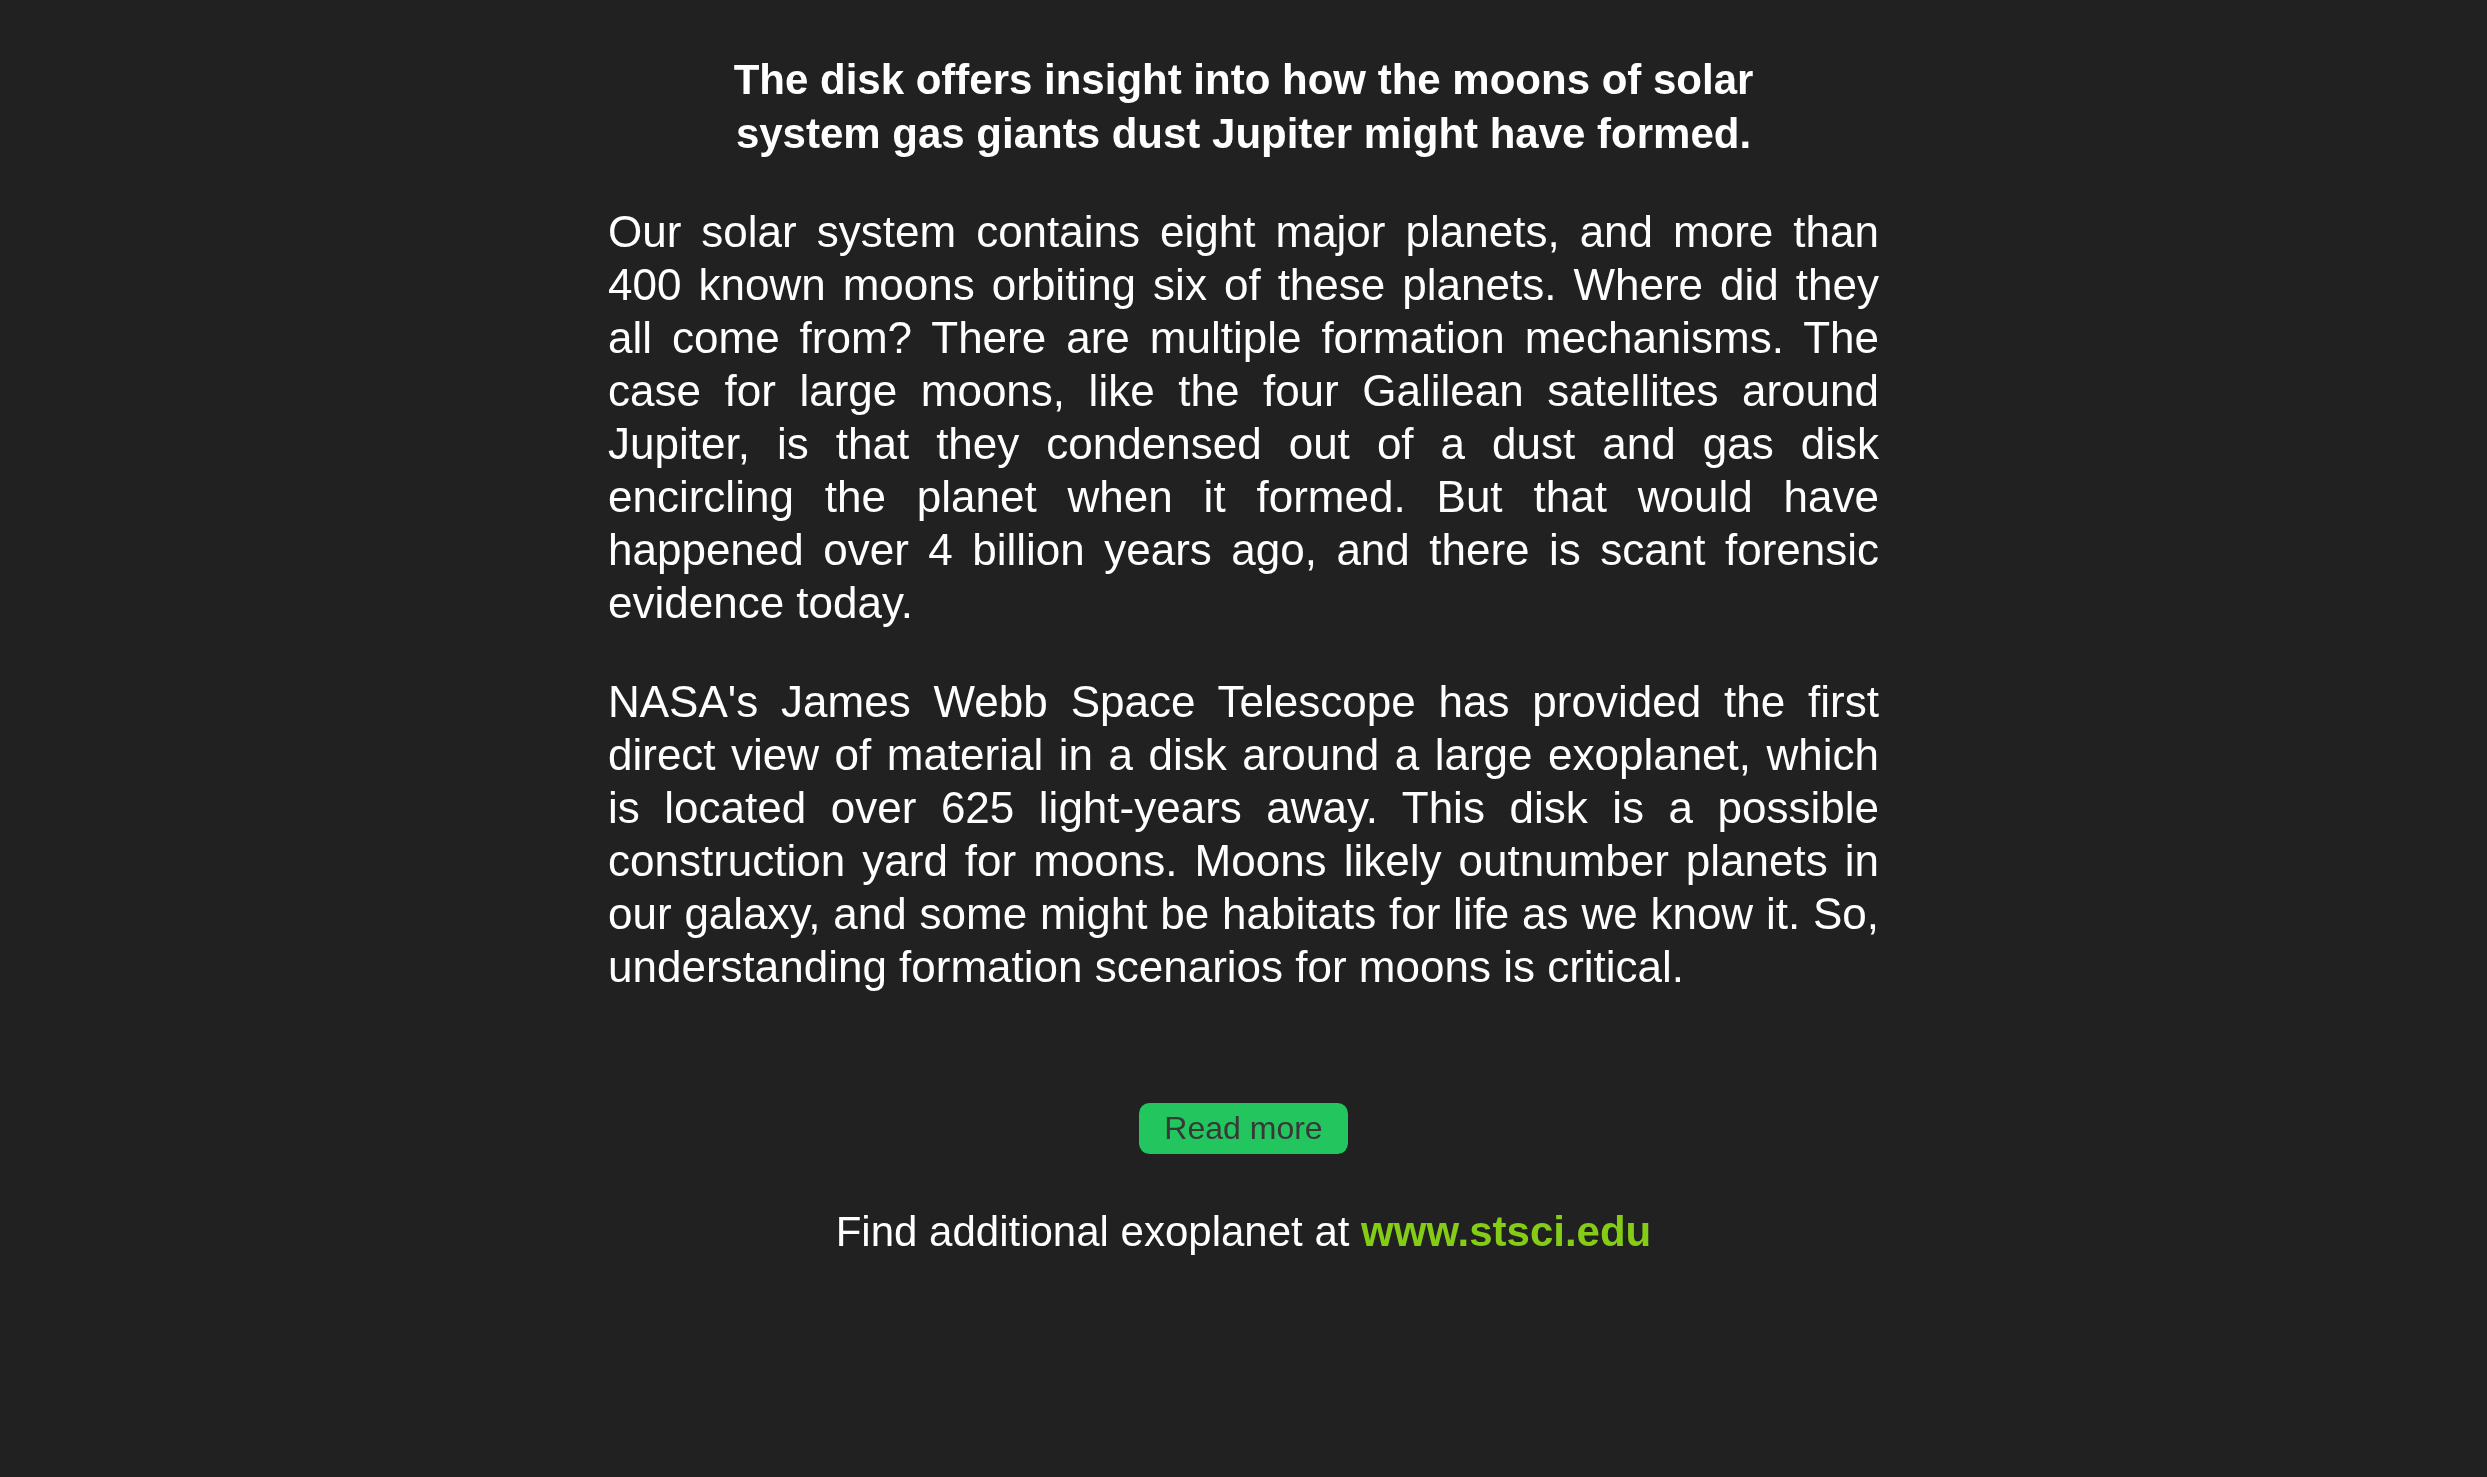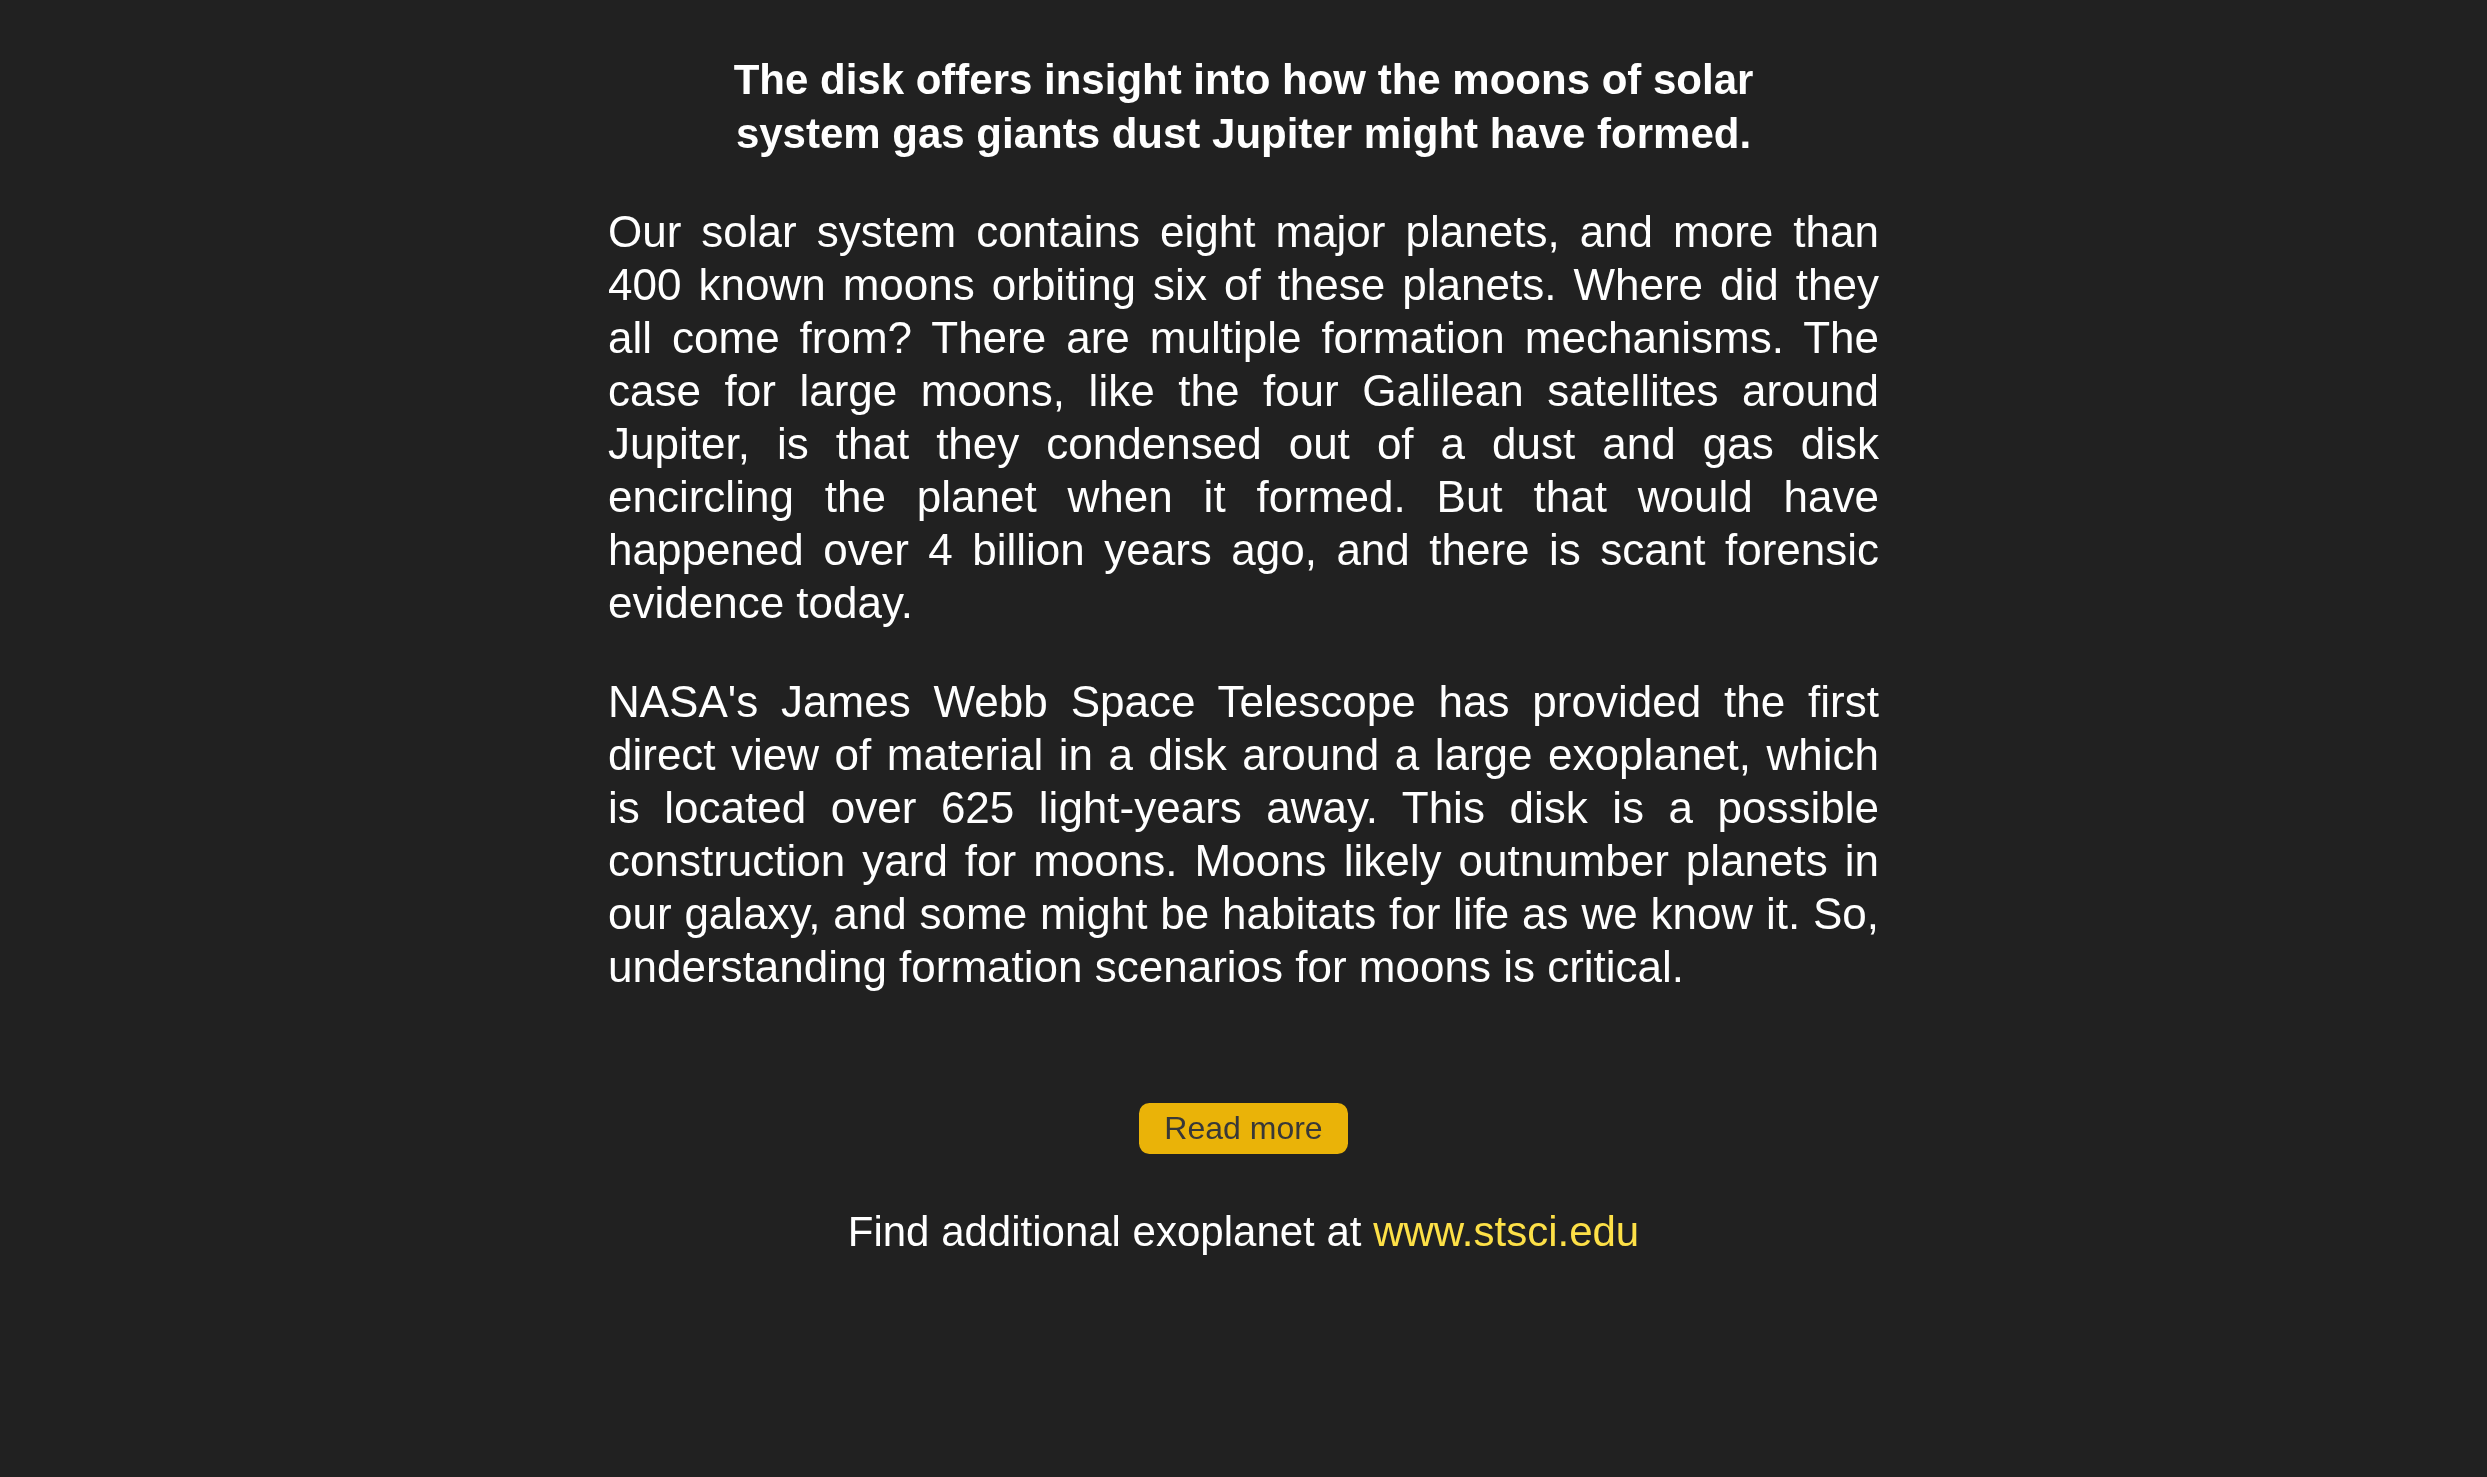--- a/index.html
+++ b/index.html
@@ -33,41 +33,42 @@
     line-height: 53px;
     text-align: justify;
     text-justify: inter-word;
   }
   .btn-row {
     text-align: center;
     margin-top: 110px;
   }
   .read-more-btn {
     display: inline-block;
-    background: #eab308;
+    background: #22c55e;
     color: #383838;
     font-family: "Liberation Sans", sans-serif;
     font-size: 32px;
     line-height: 32px;
     padding: 8.5px 25px 10.4px 25px;
     border: none;
     border-radius: 10.4px;
     cursor: pointer;
   }
   .footer {
     margin-top: 53px;
     text-align: center;
     color: #ffffff;
     font-size: 42px;
     line-height: 49px;
   }
   .footer a {
-    color: #fde047;
+    color: #84cc16;
     text-decoration: none;
     cursor: pointer;
+    font-weight: bold;
   }
 </style>
 </head>
 <body>
 
 <div class="content">
 
   <h1 class="headline">
     <span>The disk offers insight into how the moons of solar</span>
     <span>system gas giants dust Jupiter might have formed.</span>

